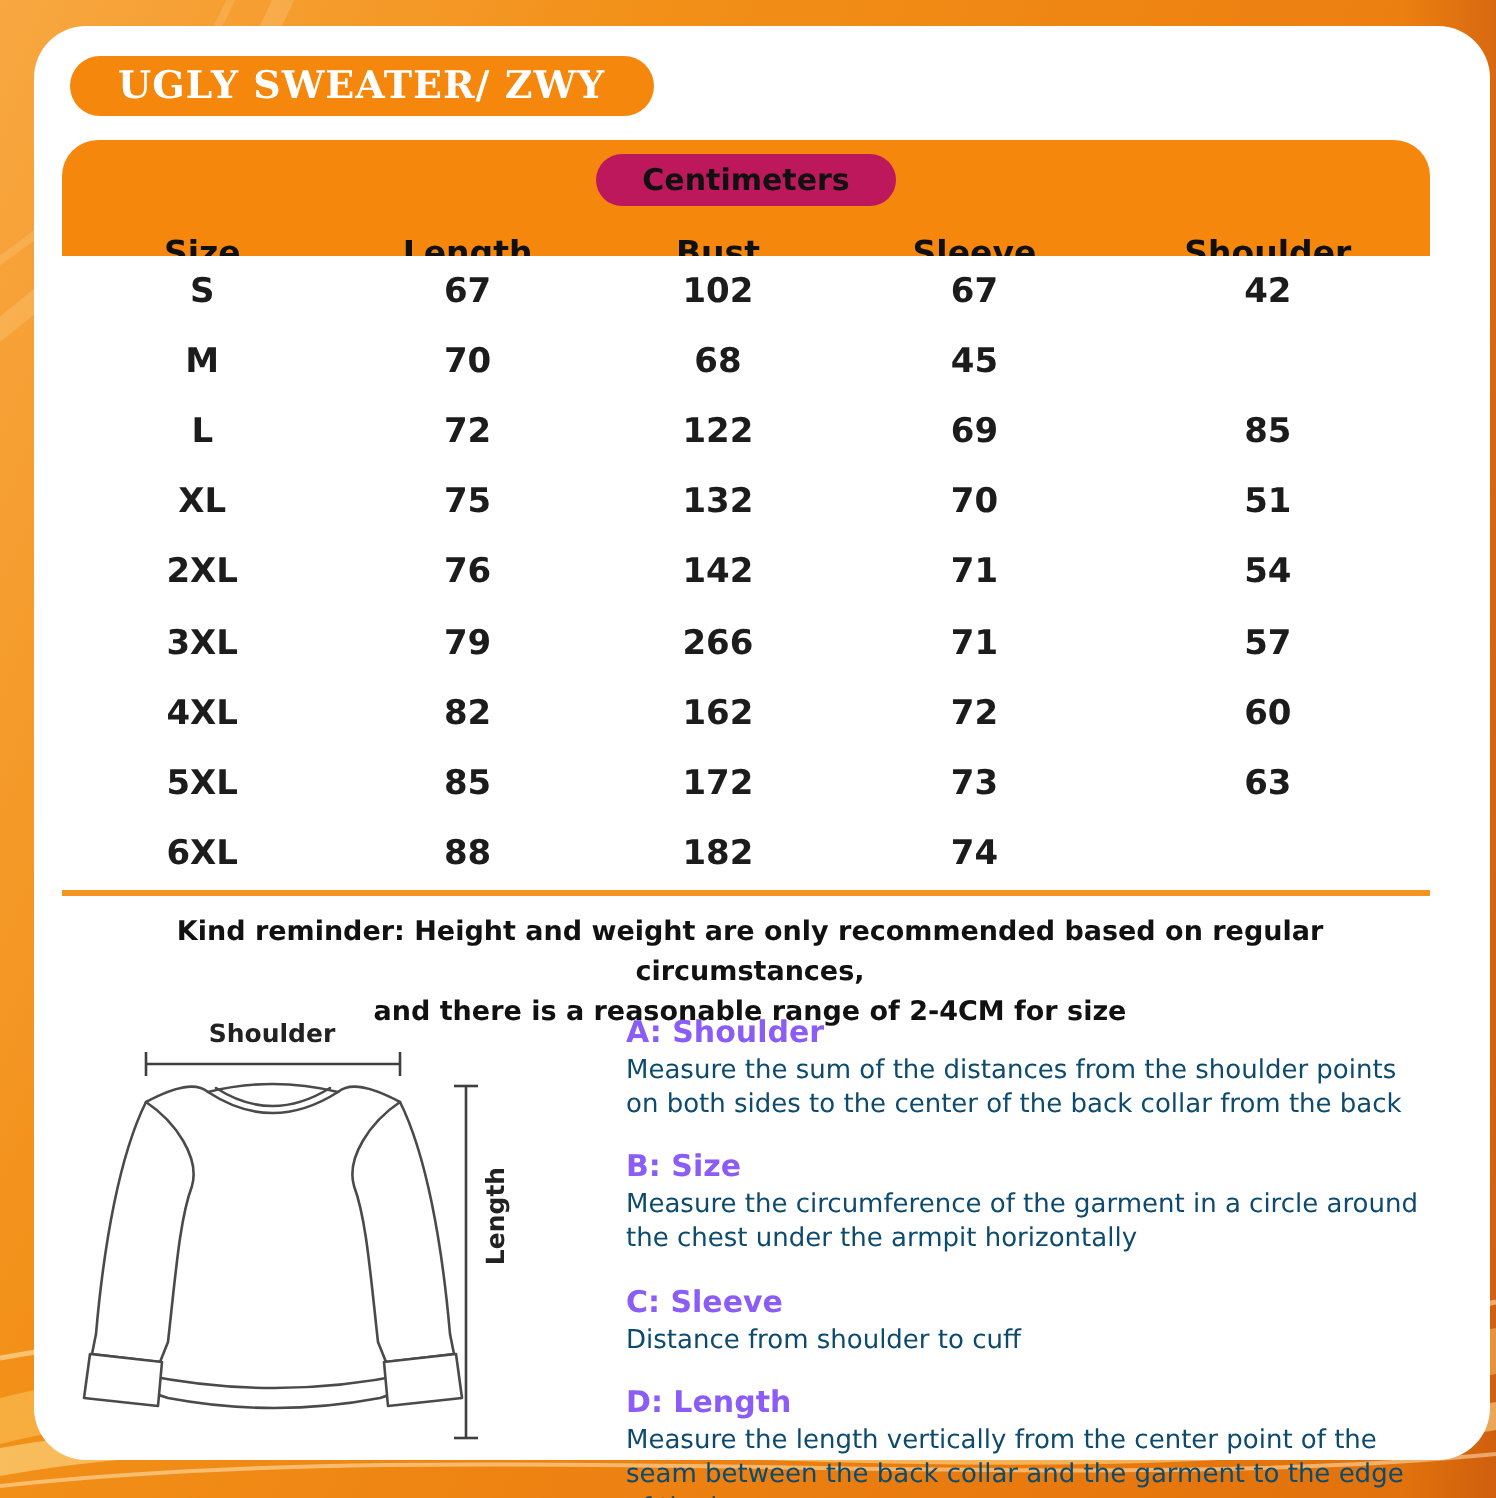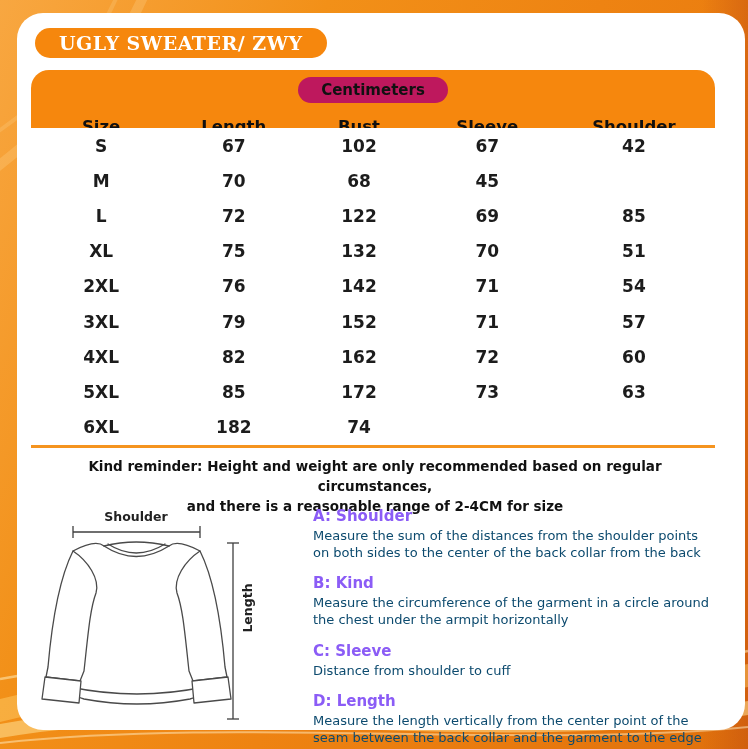--- a/index.html
+++ b/index.html
@@ -116,40 +116,41 @@
         <div class="trow cols">
           <div class="cell">2XL</div>
           <div class="cell">76</div>
           <div class="cell">142</div>
           <div class="cell">71</div>
           <div class="cell">54</div>
         </div>
         <div class="trow cols">
           <div class="cell">3XL</div>
           <div class="cell">79</div>
-          <div class="cell">152</div>
+          <div class="cell">266</div>
           <div class="cell">71</div>
           <div class="cell">57</div>
         </div>
         <div class="trow cols">
           <div class="cell">4XL</div>
           <div class="cell">82</div>
           <div class="cell">162</div>
           <div class="cell">72</div>
           <div class="cell">60</div>
         </div>
         <div class="trow cols">
           <div class="cell">5XL</div>
           <div class="cell">85</div>
           <div class="cell">172</div>
           <div class="cell">73</div>
           <div class="cell">63</div>
         </div>
         <div class="trow cols">
           <div class="cell">6XL</div>
+          <div class="cell">88</div>
           <div class="cell">182</div>
           <div class="cell">74</div>
         </div>
       </div>
     <div class="t-rule"></div>
   </div>
 
   <div class="reminder">
     <div>Kind reminder: Height and weight are only recommended based on regular circumstances,</div>
     <div>and there is a reasonable range of 2-4CM for size</div>
@@ -184,21 +185,21 @@
       </g>
     </svg>
   </div>
 
   <div class="measure-guide">
       <div class="gsec">
         <div class="ghead">A: Shoulder</div>
         <div class="gbody">Measure the sum of the distances from the shoulder points on both sides to the center of the back collar from the back</div>
       </div>
       <div class="gsec">
-        <div class="ghead">B: Kind</div>
+        <div class="ghead">B: Size</div>
         <div class="gbody">Measure the circumference of the garment in a circle around the chest under the armpit horizontally</div>
       </div>
       <div class="gsec">
         <div class="ghead">C: Sleeve</div>
         <div class="gbody">Distance from shoulder to cuff</div>
       </div>
       <div class="gsec">
         <div class="ghead">D: Length</div>
         <div class="gbody">Measure the length vertically from the center point of the seam between the back collar and the garment to the edge of the hem</div>
       </div>

